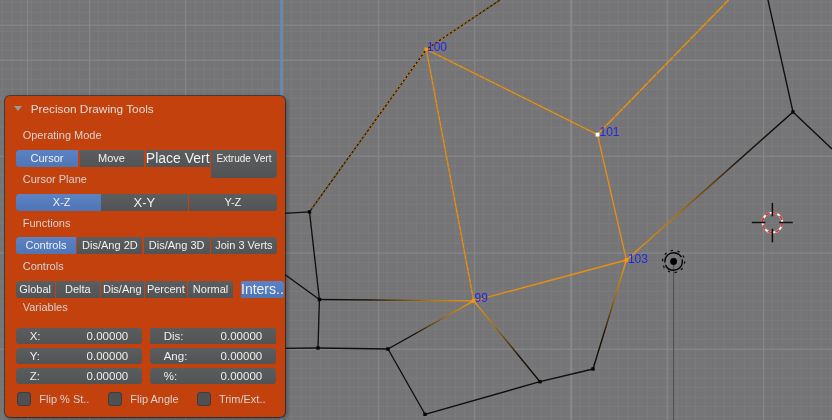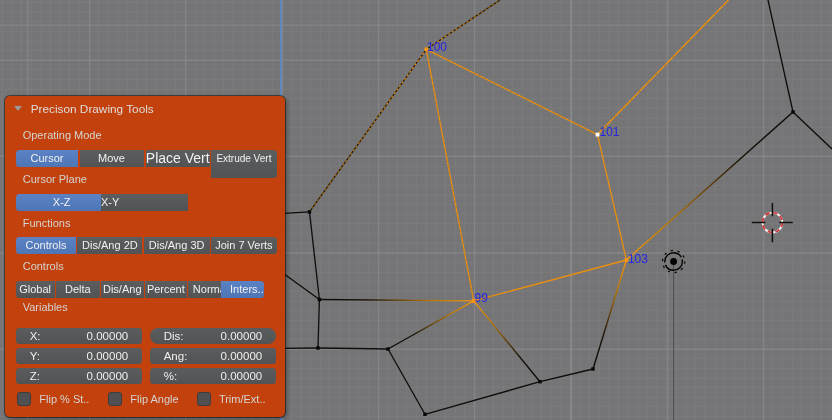--- a/index.html
+++ b/index.html
@@ -116,39 +116,40 @@
 <div style="position:absolute;left:5px;top:96px;width:280px;height:321px;background:#c2410c;border-radius:5px;box-shadow:0 0 0 1px rgba(10,10,10,0.5), 2px 2px 5px rgba(0,0,0,0.35);font-family:'Liberation Sans', sans-serif">
     <div style="position:absolute;left:9px;top:9.7px;width:0;height:0;border-left:4px solid transparent;border-right:4px solid transparent;border-top:5px solid #999999"></div>
     <div style="position:absolute;left:25.7px;top:6.3px;font-size:11.8px;color:#dedede;white-space:nowrap">Precison Drawing Tools</div>
     <div style="position:absolute;left:17.7px;top:33.4px;font-size:11px;color:#d4d4d4;white-space:nowrap">Operating Mode</div>
     <div style="position:absolute;left:10.7px;top:54.4px;width:62.6px;height:17px;background:linear-gradient(#5b82c4,#4e76b6);border-radius:3.5px 0 0 3.5px;color:#f1f1f1;font-size:11px;line-height:17px;text-align:center;white-space:nowrap;overflow:hidden">Cursor</div>
     <div style="position:absolute;left:74.5px;top:54.4px;width:64px;height:17px;background:linear-gradient(#5c5d5e,#525354);color:#f1f1f1;font-size:11px;line-height:17px;text-align:center;white-space:nowrap;overflow:hidden">Move</div>
     <div style="position:absolute;left:140.7px;top:54.4px;width:64.0px;height:17px;background:linear-gradient(#5c5d5e,#525354);color:#f1f1f1;font-size:14px;line-height:17px;text-align:right;white-space:nowrap;overflow:hidden">Place Vert</div>
     <div style="position:absolute;left:205.9px;top:54.4px;width:66.0px;height:28px;background:linear-gradient(#5c5d5e,#525354);border-radius:0 3.5px 3.5px 0;color:#f1f1f1;font-size:10px;line-height:17px;text-align:center;white-space:nowrap;overflow:hidden">Extrude Vert</div>
     <div style="position:absolute;left:17.7px;top:77.4px;font-size:11px;color:#d4d4d4;white-space:nowrap">Cursor Plane</div>
     <div style="position:absolute;left:10.7px;top:98.2px;width:92px;height:17px;background:linear-gradient(#5b82c4,#4e76b6);border-radius:3.5px 0 0 3.5px;color:#f1f1f1;font-size:11px;line-height:17px;text-align:center;white-space:nowrap;overflow:hidden">X-Z</div>
-    <div style="position:absolute;left:96.0px;top:98.2px;width:86.8px;height:17px;background:linear-gradient(#5c5d5e,#525354);color:#f1f1f1;font-size:11px;line-height:17px;white-space:nowrap;overflow:hidden">X-Y</div>
+    <div style="position:absolute;left:96.0px;top:98.2px;width:86.8px;height:17px;background:linear-gradient(#5c5d5e,#525354);color:#f1f1f1;font-size:13px;line-height:17px;text-align:center;white-space:nowrap;overflow:hidden">X-Y</div>
+    <div style="position:absolute;left:184.0px;top:98.2px;width:87.9px;height:17px;background:linear-gradient(#5c5d5e,#525354);border-radius:0 3.5px 3.5px 0;color:#f1f1f1;font-size:11px;line-height:17px;text-align:center;white-space:nowrap;overflow:hidden">Y-Z</div>
     <div style="position:absolute;left:17.7px;top:120.7px;font-size:11px;color:#d4d4d4;white-space:nowrap">Functions</div>
     <div style="position:absolute;left:10.7px;top:141.4px;width:60.5px;height:17px;background:linear-gradient(#5b82c4,#4e76b6);border-radius:3.5px 0 0 3.5px;color:#f1f1f1;font-size:11px;line-height:17px;text-align:center;white-space:nowrap;overflow:hidden">Controls</div>
     <div style="position:absolute;left:72.4px;top:141.4px;width:65.0px;height:17px;background:linear-gradient(#5c5d5e,#525354);color:#f1f1f1;font-size:11px;line-height:17px;text-align:center;white-space:nowrap;overflow:hidden">Dis/Ang 2D</div>
     <div style="position:absolute;left:138.6px;top:141.4px;width:66.1px;height:17px;background:linear-gradient(#5c5d5e,#525354);color:#f1f1f1;font-size:11px;line-height:17px;text-align:center;white-space:nowrap;overflow:hidden">Dis/Ang 3D</div>
-    <div style="position:absolute;left:205.9px;top:141.4px;width:66.0px;height:17px;background:linear-gradient(#5c5d5e,#525354);border-radius:0 3.5px 3.5px 0;color:#f1f1f1;font-size:11px;line-height:17px;text-align:center;white-space:nowrap;overflow:hidden">Join 7 Verts</div>
+    <div style="position:absolute;left:205.9px;top:141.4px;width:66.0px;height:17px;background:linear-gradient(#5c5d5e,#525354);border-radius:0 3.5px 3.5px 0;color:#f1f1f1;font-size:11px;line-height:17px;text-align:center;white-space:nowrap;overflow:hidden">Join 3 Verts</div>
     <div style="position:absolute;left:17.7px;top:164.0px;font-size:11px;color:#d4d4d4;white-space:nowrap">Controls</div>
     <div style="position:absolute;left:10.7px;top:184.9px;width:38.9px;height:17px;background:linear-gradient(#5c5d5e,#525354);border-radius:3.5px 0 0 3.5px;color:#f1f1f1;font-size:11px;line-height:17px;text-align:center;white-space:nowrap;overflow:hidden">Global</div>
     <div style="position:absolute;left:50.8px;top:184.9px;width:44.0px;height:17px;background:linear-gradient(#5c5d5e,#525354);color:#f1f1f1;font-size:11px;line-height:17px;text-align:center;white-space:nowrap;overflow:hidden">Delta</div>
     <div style="position:absolute;left:96.0px;top:184.9px;width:42.5px;height:17px;background:linear-gradient(#5c5d5e,#525354);color:#f1f1f1;font-size:11px;line-height:17px;text-align:center;white-space:nowrap;overflow:hidden">Dis/Ang</div>
     <div style="position:absolute;left:139.7px;top:184.9px;width:42.3px;height:17px;background:linear-gradient(#5c5d5e,#525354);color:#f1f1f1;font-size:11px;line-height:17px;text-align:center;white-space:nowrap;overflow:hidden">Percent</div>
     <div style="position:absolute;left:183.2px;top:184.9px;width:44.8px;height:17px;background:linear-gradient(#5c5d5e,#525354);color:#f1f1f1;font-size:11px;line-height:17px;text-align:center;white-space:nowrap;overflow:hidden">Normal</div>
-    <div style="position:absolute;left:216px;top:184.9px;width:42.7px;height:17px;background:linear-gradient(#5b82c4,#4e76b6);border-radius:0 3.5px 3.5px 0;color:#f1f1f1;font-size:11px;line-height:17px;text-align:right;white-space:nowrap;overflow:hidden">Inters..</div>
+    <div style="position:absolute;left:236px;top:184.9px;width:42.7px;height:17px;background:linear-gradient(#5b82c4,#4e76b6);border-radius:0 3.5px 3.5px 0;color:#f1f1f1;font-size:14px;line-height:17px;text-align:right;white-space:nowrap;overflow:hidden">Inters..</div>
     <div style="position:absolute;left:17.7px;top:205.0px;font-size:11px;color:#d4d4d4;white-space:nowrap">Variables</div>
     <div style="position:absolute;left:10.7px;top:232.0px;width:126.5px;height:16px;background:linear-gradient(#5b5c5d,#525354);border-radius:3.5px;font-size:11.5px;line-height:16px;color:#efefef">
       <span style="position:absolute;left:14px">X:</span>
       <span style="position:absolute;right:14px">0.00000</span>
     </div>
-    <div style="position:absolute;left:144.7px;top:232.0px;width:126.5px;height:16px;background:linear-gradient(#5b5c5d,#525354);border-radius:8px;font-size:11.5px;line-height:16px;color:#efefef">
+    <div style="position:absolute;left:144.7px;top:232.0px;width:126.5px;height:16px;background:linear-gradient(#5b5c5d,#525354);border-radius:0;font-size:11.5px;line-height:16px;color:#efefef">
       <span style="position:absolute;left:14px">Dis:</span>
       <span style="position:absolute;right:14px">0.00000</span>
     </div>
     <div style="position:absolute;left:10.7px;top:252.0px;width:126.5px;height:16px;background:linear-gradient(#5b5c5d,#525354);border-radius:3.5px;font-size:11.5px;line-height:16px;color:#efefef">
       <span style="position:absolute;left:14px">Y:</span>
       <span style="position:absolute;right:14px">0.00000</span>
     </div>
     <div style="position:absolute;left:144.7px;top:252.0px;width:126.5px;height:16px;background:linear-gradient(#5b5c5d,#525354);border-radius:3.5px;font-size:11.5px;line-height:16px;color:#efefef">
       <span style="position:absolute;left:14px">Ang:</span>
       <span style="position:absolute;right:14px">0.00000</span>

